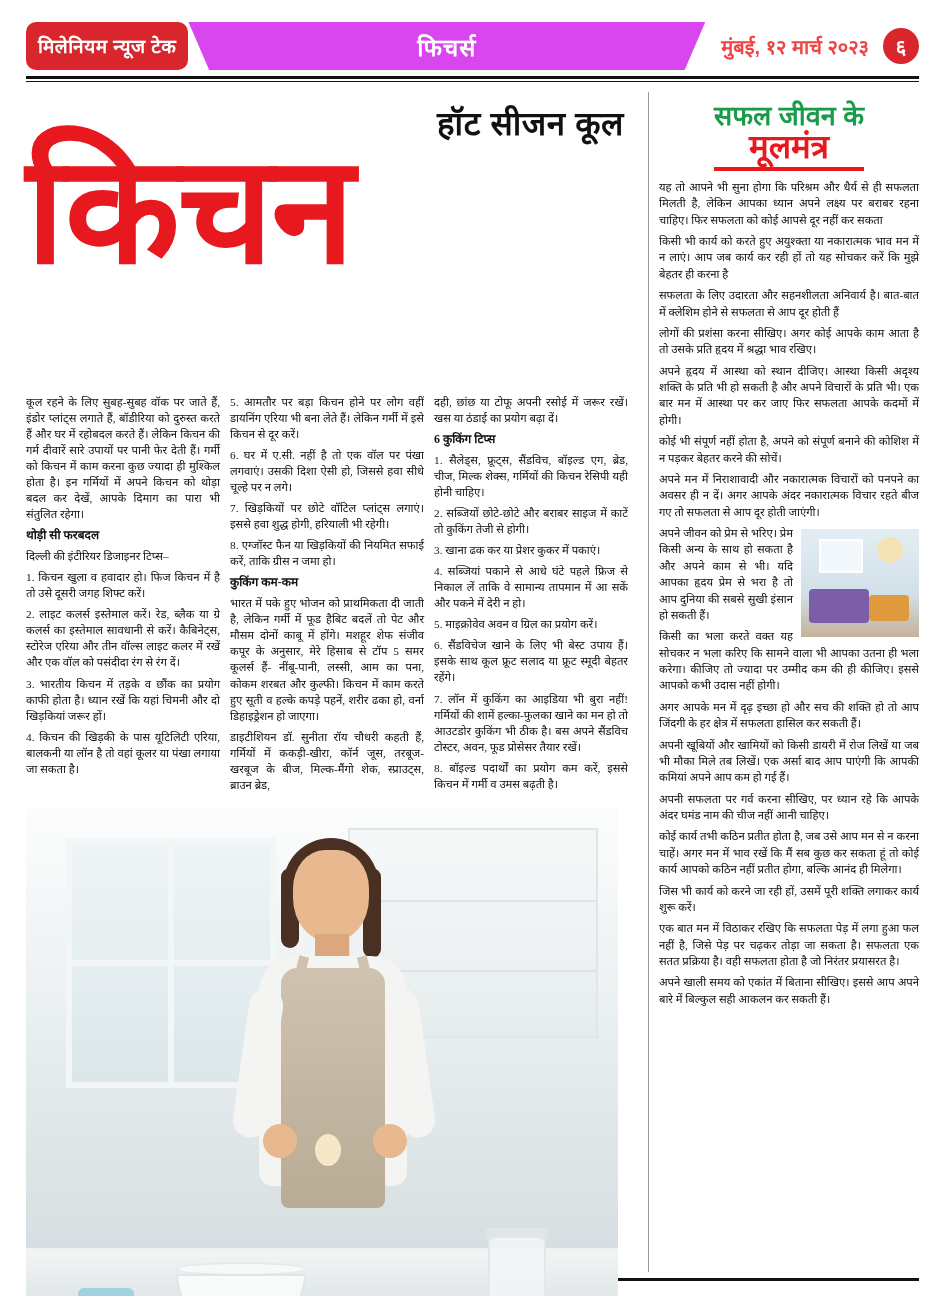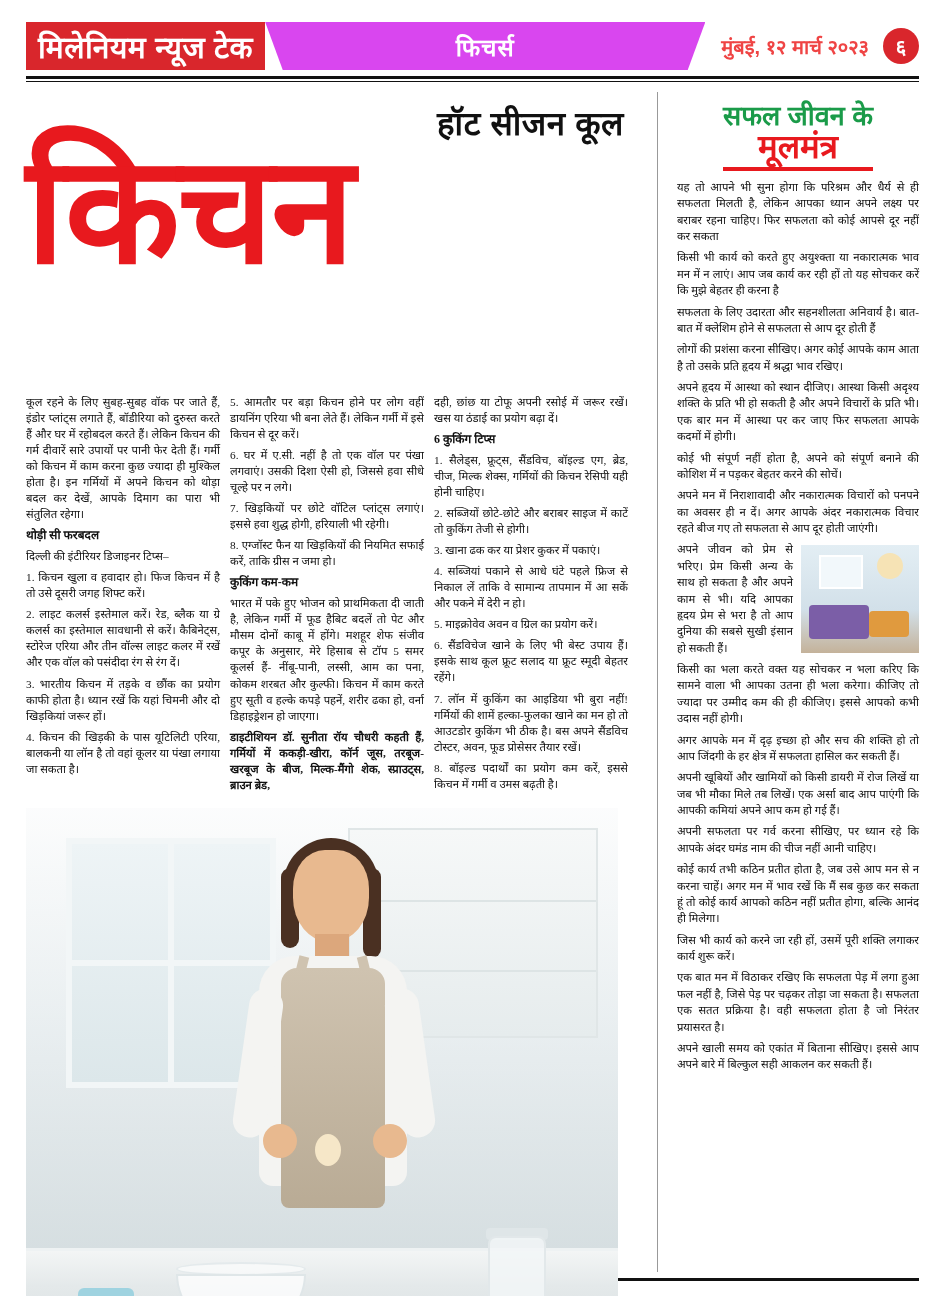--- a/index.html
+++ b/index.html
@@ -10,22 +10,22 @@
     font-family: "Liberation Serif", serif;
     color: #111;
     overflow: hidden;
   }
   .page { position: relative; width:945px; height:1296px; padding: 22px 26px 16px 26px; }
 
   
   .masthead { display:flex; align-items:stretch; height:48px; }
   .logo-box {
     background:#d9262c; color:#fff; font-family:"Liberation Sans", sans-serif;
-    font-weight:bold; font-size:30px; display:flex; align-items:center;
-    padding: 0 12px; letter-spacing:0.5px; white-space:nowrap;
+    font-weight:bold; font-size:19px; display:flex; align-items:center;
+    padding: 0 12px; letter-spacing:0.5px; white-space:nowrap;border-radius:10px;
   }
   .mast-mid {
     flex:1; background:#d946ef; color:#fff; display:flex; align-items:center;
     justify-content:center; font-family:"Liberation Sans", sans-serif;
     font-weight:bold; font-size:24px; letter-spacing:1px;
     clip-path: polygon(0 0, 100% 0, 96% 100%, 4% 100%);
   }
   .mast-right {
     display:flex; align-items:center; gap:14px; padding-left:16px;
   }
@@ -35,42 +35,42 @@
   }
   .page-badge {
     width:36px; height:36px; border-radius:50%; background:#d9262c; color:#fff;
     display:flex; align-items:center; justify-content:center;
     font-family:"Liberation Sans", sans-serif; font-weight:bold; font-size:20px;
   }
   .rule-thick { height:3px; background:#111; margin-top:6px; }
   .rule-thin { height:1px; background:#111; margin-top:2px; }
 
   
-  .body-grid { display:flex; margin-top:10px; height:1180px;gap:9px; }
+  .body-grid { display:flex; margin-top:10px; height:1180px; }
   .col-left { width:612px; padding-right:10px; }
   .vrule { width:1px; background:#999; margin:0 10px; }
   .col-right { width:272px; }
 
   
   .headline-wrap { position:relative; height:290px; }
   .kicker {
     text-align:right; font-family:"Liberation Sans", sans-serif; font-weight:bold;
     font-size:33px; color:#111; letter-spacing:0.5px; padding-right:4px; padding-top:8px;
   }
   .bigword {
     font-family:"Liberation Sans", sans-serif; font-weight:bold;
     font-size:150px; line-height:0.92; color:#e8191e; letter-spacing:-2px;
     margin-top:-4px;
   }
 
   
   .three-col { display:flex; gap:10px; margin-top:12px; }
   .tc { width:196px; font-size:11.3px; line-height:1.42; text-align:justify; }
   .tc p { margin:0 0 5px 0; }
-  .tc .bold { font-weight:bold; }
+  .tc .bold { font-weight:normal; }
   .tc .hd { font-weight:bold; font-size:12px; margin:4px 0 4px 0; }
 
   
   .photo {
     position:relative; margin-top:10px; height:560px; width:592px;
     background:linear-gradient(180deg,#e9eef0 0%, #dfe6e8 45%, #cfd8da 100%);
     overflow:hidden;
   }
   .kitchen-bg {
     position:absolute; inset:0;

